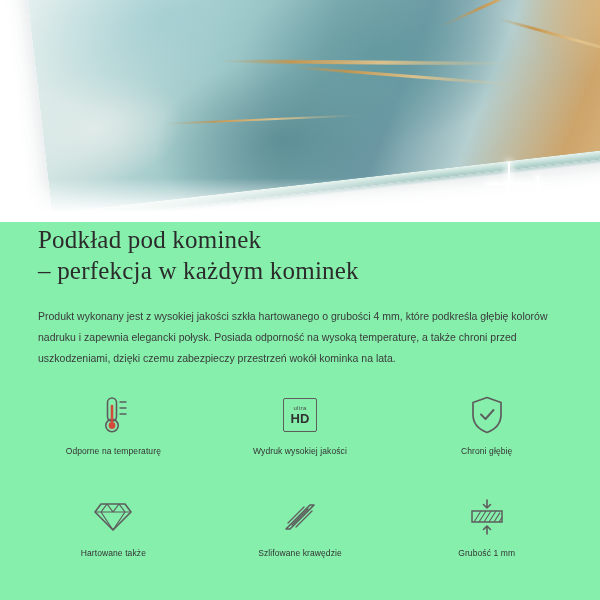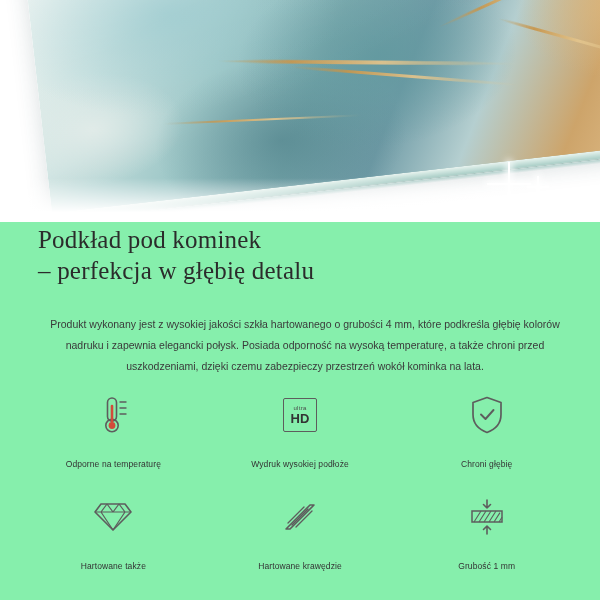--- a/index.html
+++ b/index.html
@@ -121,26 +121,26 @@
     width: 520px;
     font-family: "Liberation Serif", serif;
     font-size: 25px;
     line-height: 31px;
     color: #2b2b2b;
     font-weight: 400;
     letter-spacing: .2px;
   }
   .headline .l2 { display: block; }
   .paragraph {
-    margin: 28px 0 0 38px;
+    margin: 20px 0 0 38px;
     width: 534px;
     font-size: 10.5px;
     line-height: 21px;
     color: #3a3a3a;
-    text-align: center;
+    text-align: left;
   }
 
   
   .features {
     position: absolute;
     left: 20px; top: 392px;
     width: 560px;
     display: grid;
     grid-template-columns: repeat(3, 1fr);
     grid-row-gap: 18px;
@@ -152,21 +152,21 @@
     justify-content: flex-start;
     height: 84px;
   }
   .icon-box {
     height: 46px;
     display: flex;
     align-items: center;
     justify-content: center;
   }
   .feature-label {
-    margin-top: 21px;
+    margin-top: 8px;
     font-size: 8.5px;
     color: #333333;
     text-align: right;
     letter-spacing: .1px;
   }
   .ico { display: block; }
   .ultra-hd {
     width: 34px; height: 34px;
     border: 1.6px solid #5d5d5d;
     border-radius: 2px;
@@ -197,21 +197,21 @@
       <div class="glass-edge2"></div>
     </div>
     <span class="sparkle"></span>
     <span class="sparkle sparkle2"></span>
     <div class="hero-fade"></div>
   </div>
 
   <div class="content">
     <h1 class="headline">
       <span>Podkład pod kominek</span>
-      <span class="l2">– perfekcja w głębię detalu</span>
+      <span class="l2">– perfekcja w każdym kominek</span>
     </h1>
     <p class="paragraph">Produkt wykonany jest z wysokiej jakości szkła hartowanego o grubości 4 mm, które podkreśla głębię kolorów nadruku i zapewnia elegancki połysk. Posiada odporność na wysoką temperaturę, a także chroni przed uszkodzeniami, dzięki czemu zabezpieczy przestrzeń wokół kominka na lata.</p>
   </div>
 
   <div class="features">
 
     <div class="feature">
       <div class="icon-box">
         <svg class="ico" width="40" height="42" viewBox="0 0 40 42" fill="none" aria-hidden="true">
           <rect x="14.5" y="4" width="9" height="23" rx="4.5" stroke="#5d5d5d" stroke-width="1.6"></rect>
@@ -224,21 +224,21 @@
       <div class="feature-label">Odporne na temperaturę</div>
     </div>
 
     <div class="feature">
       <div class="icon-box">
         <div class="ultra-hd">
           <span class="u1">ultra</span>
           <span class="u2">HD</span>
         </div>
       </div>
-      <div class="feature-label">Wydruk wysokiej podłoże</div>
+      <div class="feature-label">Wydruk wysokiej jakości</div>
     </div>
 
     <div class="feature">
       <div class="icon-box">
         <svg class="ico" width="36" height="42" viewBox="0 0 36 42" fill="none" aria-hidden="true">
           <path d="M18 3.5 32 8.5v12c0 9-6 15-14 18C10 35.5 4 29.5 4 20.5V8.5L18 3.5Z" stroke="#5d5d5d" stroke-width="1.7" stroke-linejoin="round"></path>
           <path d="M12 20.5l4.5 4.5L24.5 16" stroke="#5d5d5d" stroke-width="1.9" stroke-linecap="round" stroke-linejoin="round"></path>
         </svg>
       </div>
       <div class="feature-label">Chroni głębię</div>
@@ -254,21 +254,21 @@
       <div class="feature-label">Hartowane także</div>
     </div>
 
     <div class="feature">
       <div class="icon-box">
         <svg class="ico" width="40" height="36" viewBox="0 0 40 36" fill="none" aria-hidden="true">
           <path d="M6 30 30 6h4L10 30H6Z" stroke="#5d5d5d" stroke-width="1.6" stroke-linejoin="round"></path>
           <path d="M12 26 28 10M16 28 32 12M8 24 24 8" stroke="#5d5d5d" stroke-width="1.3" stroke-linecap="round"></path>
         </svg>
       </div>
-      <div class="feature-label">Hartowane krawędzie</div>
+      <div class="feature-label">Szlifowane krawędzie</div>
     </div>
 
     <div class="feature">
       <div class="icon-box">
         <svg class="ico" width="40" height="40" viewBox="0 0 40 40" fill="none" aria-hidden="true">
           <path d="M20 3v8M20 11l-3.5-3.5M20 11l3.5-3.5" stroke="#5d5d5d" stroke-width="1.6" stroke-linecap="round"></path>
           <path d="M20 37v-8M20 29l-3.5 3.5M20 29l3.5 3.5" stroke="#5d5d5d" stroke-width="1.6" stroke-linecap="round"></path>
           <rect x="5" y="14" width="30" height="11" stroke="#5d5d5d" stroke-width="1.5"></rect>
           <path d="M7 25l7-11M12 25l7-11M17 25l7-11M22 25l7-11M27 25l6-9.4M32 25l3-4.7" stroke="#5d5d5d" stroke-width="1.1"></path>
         </svg>

